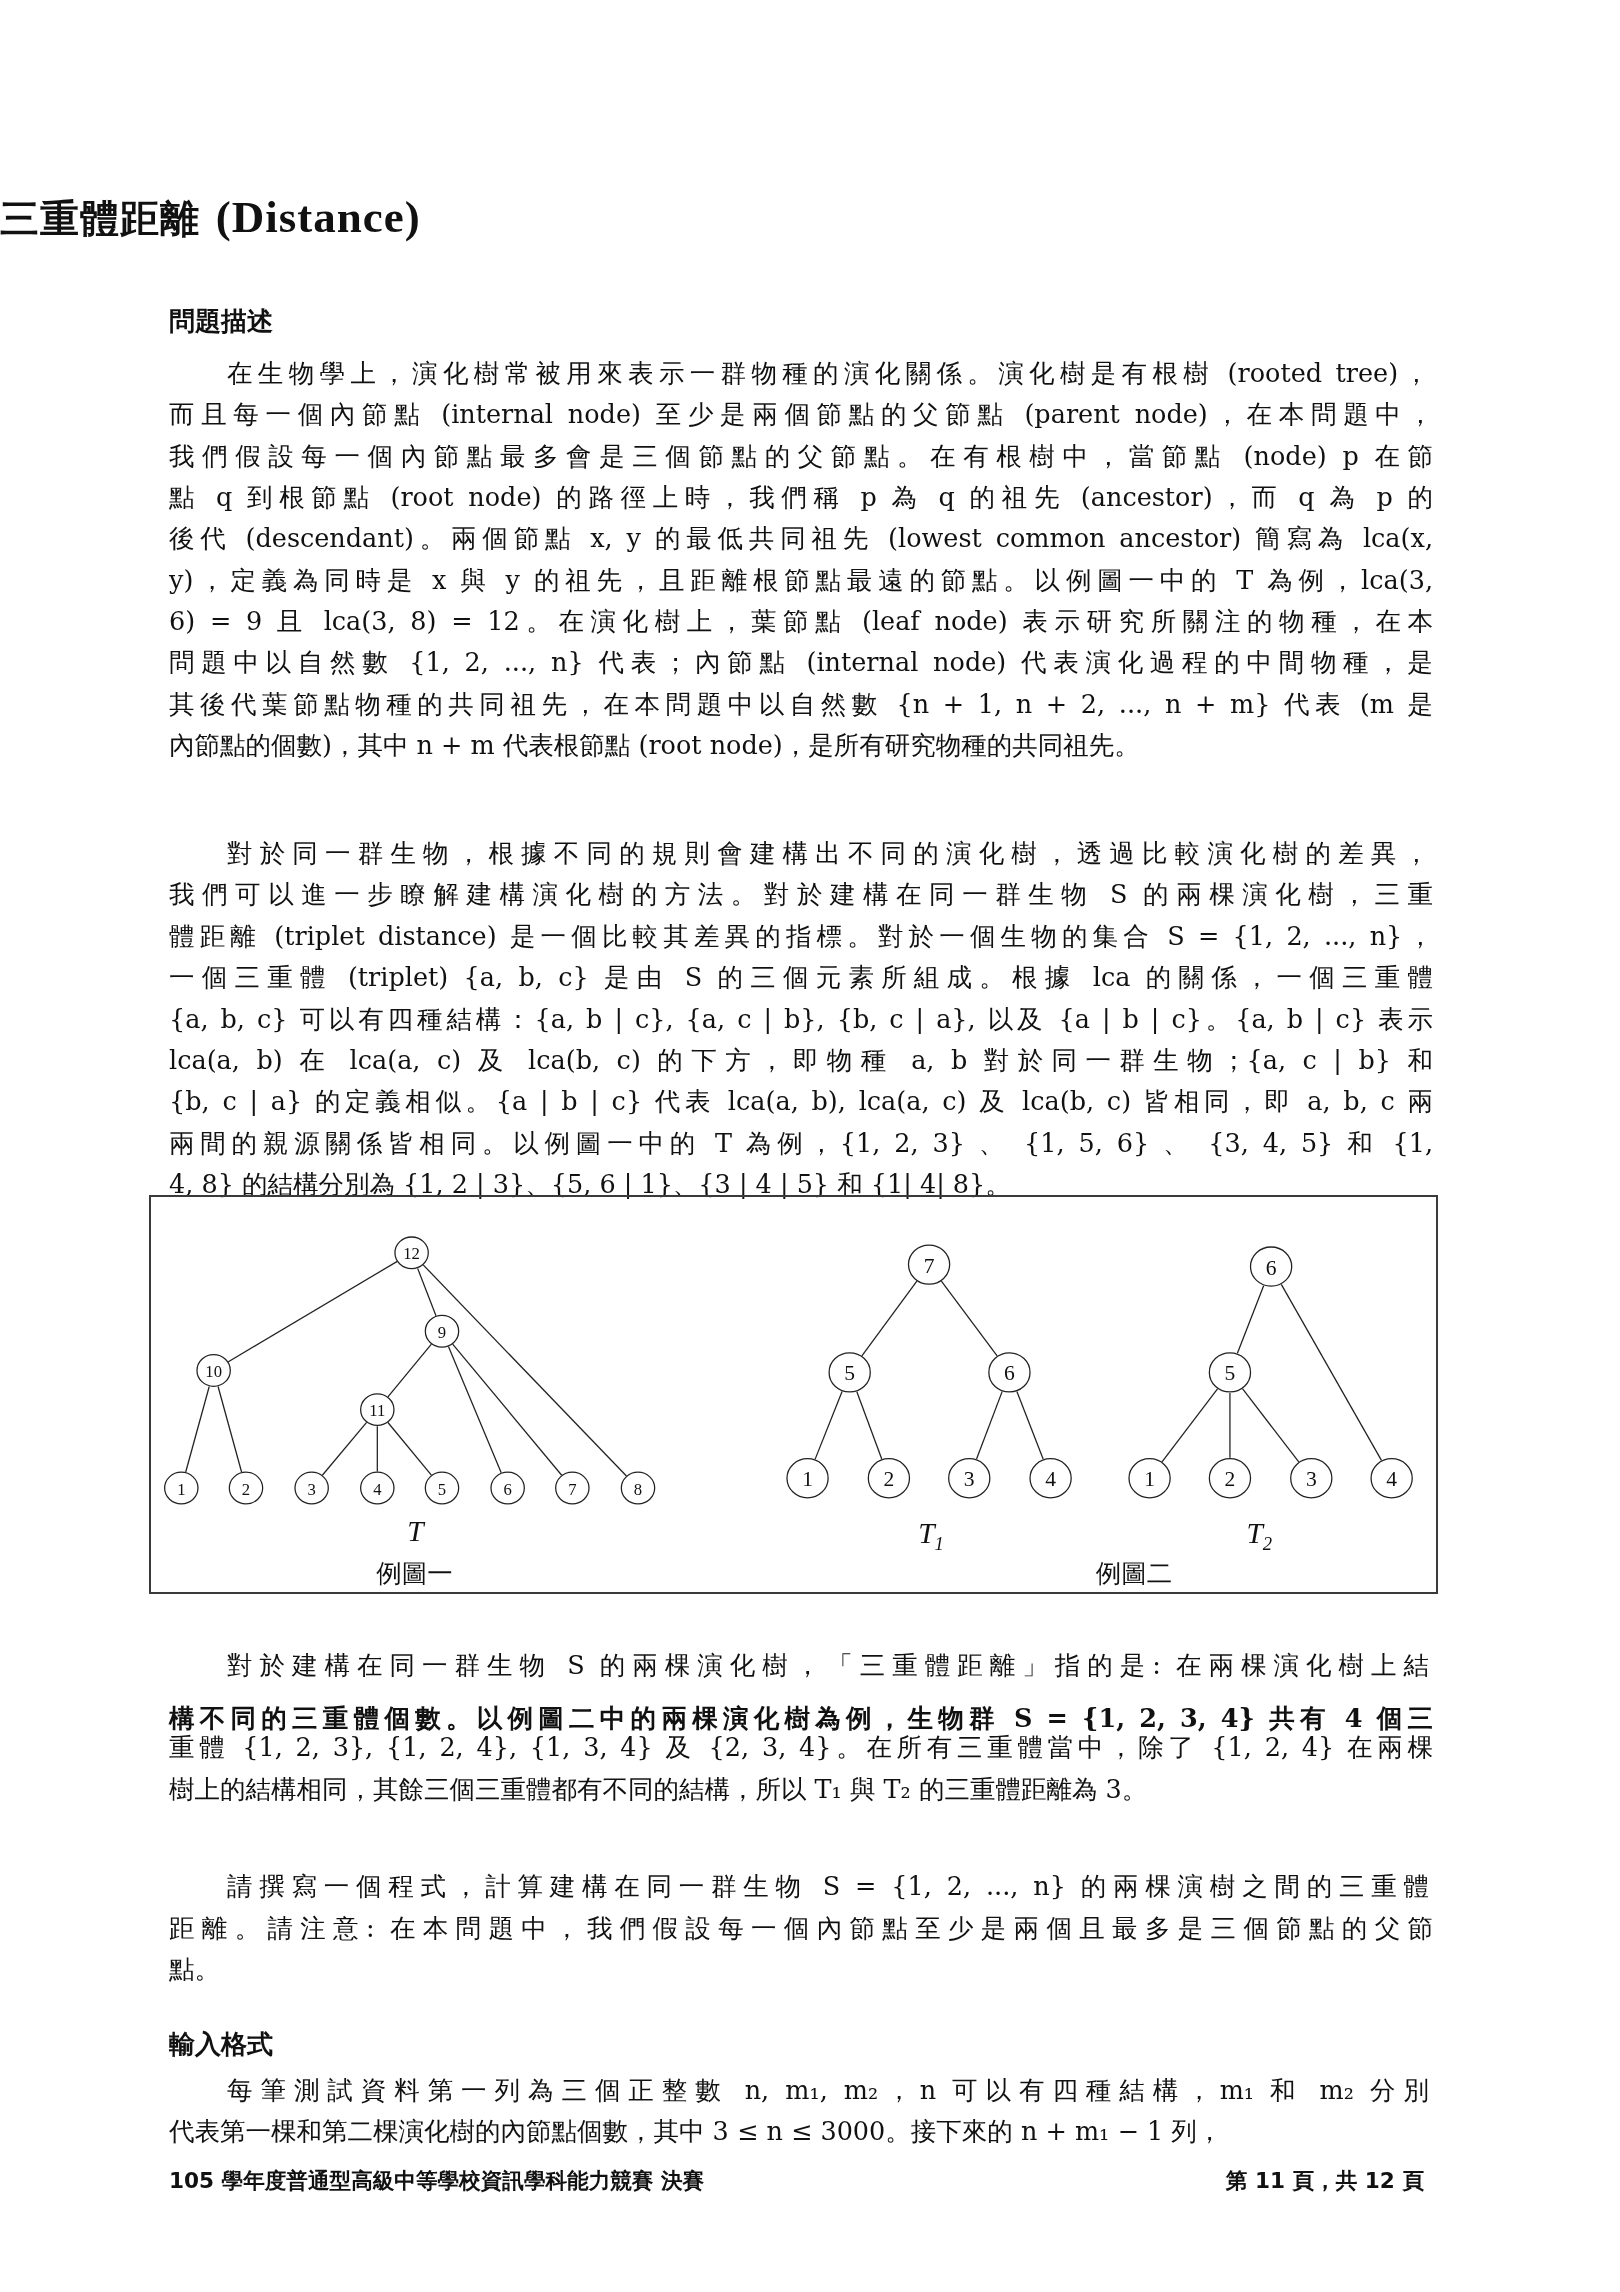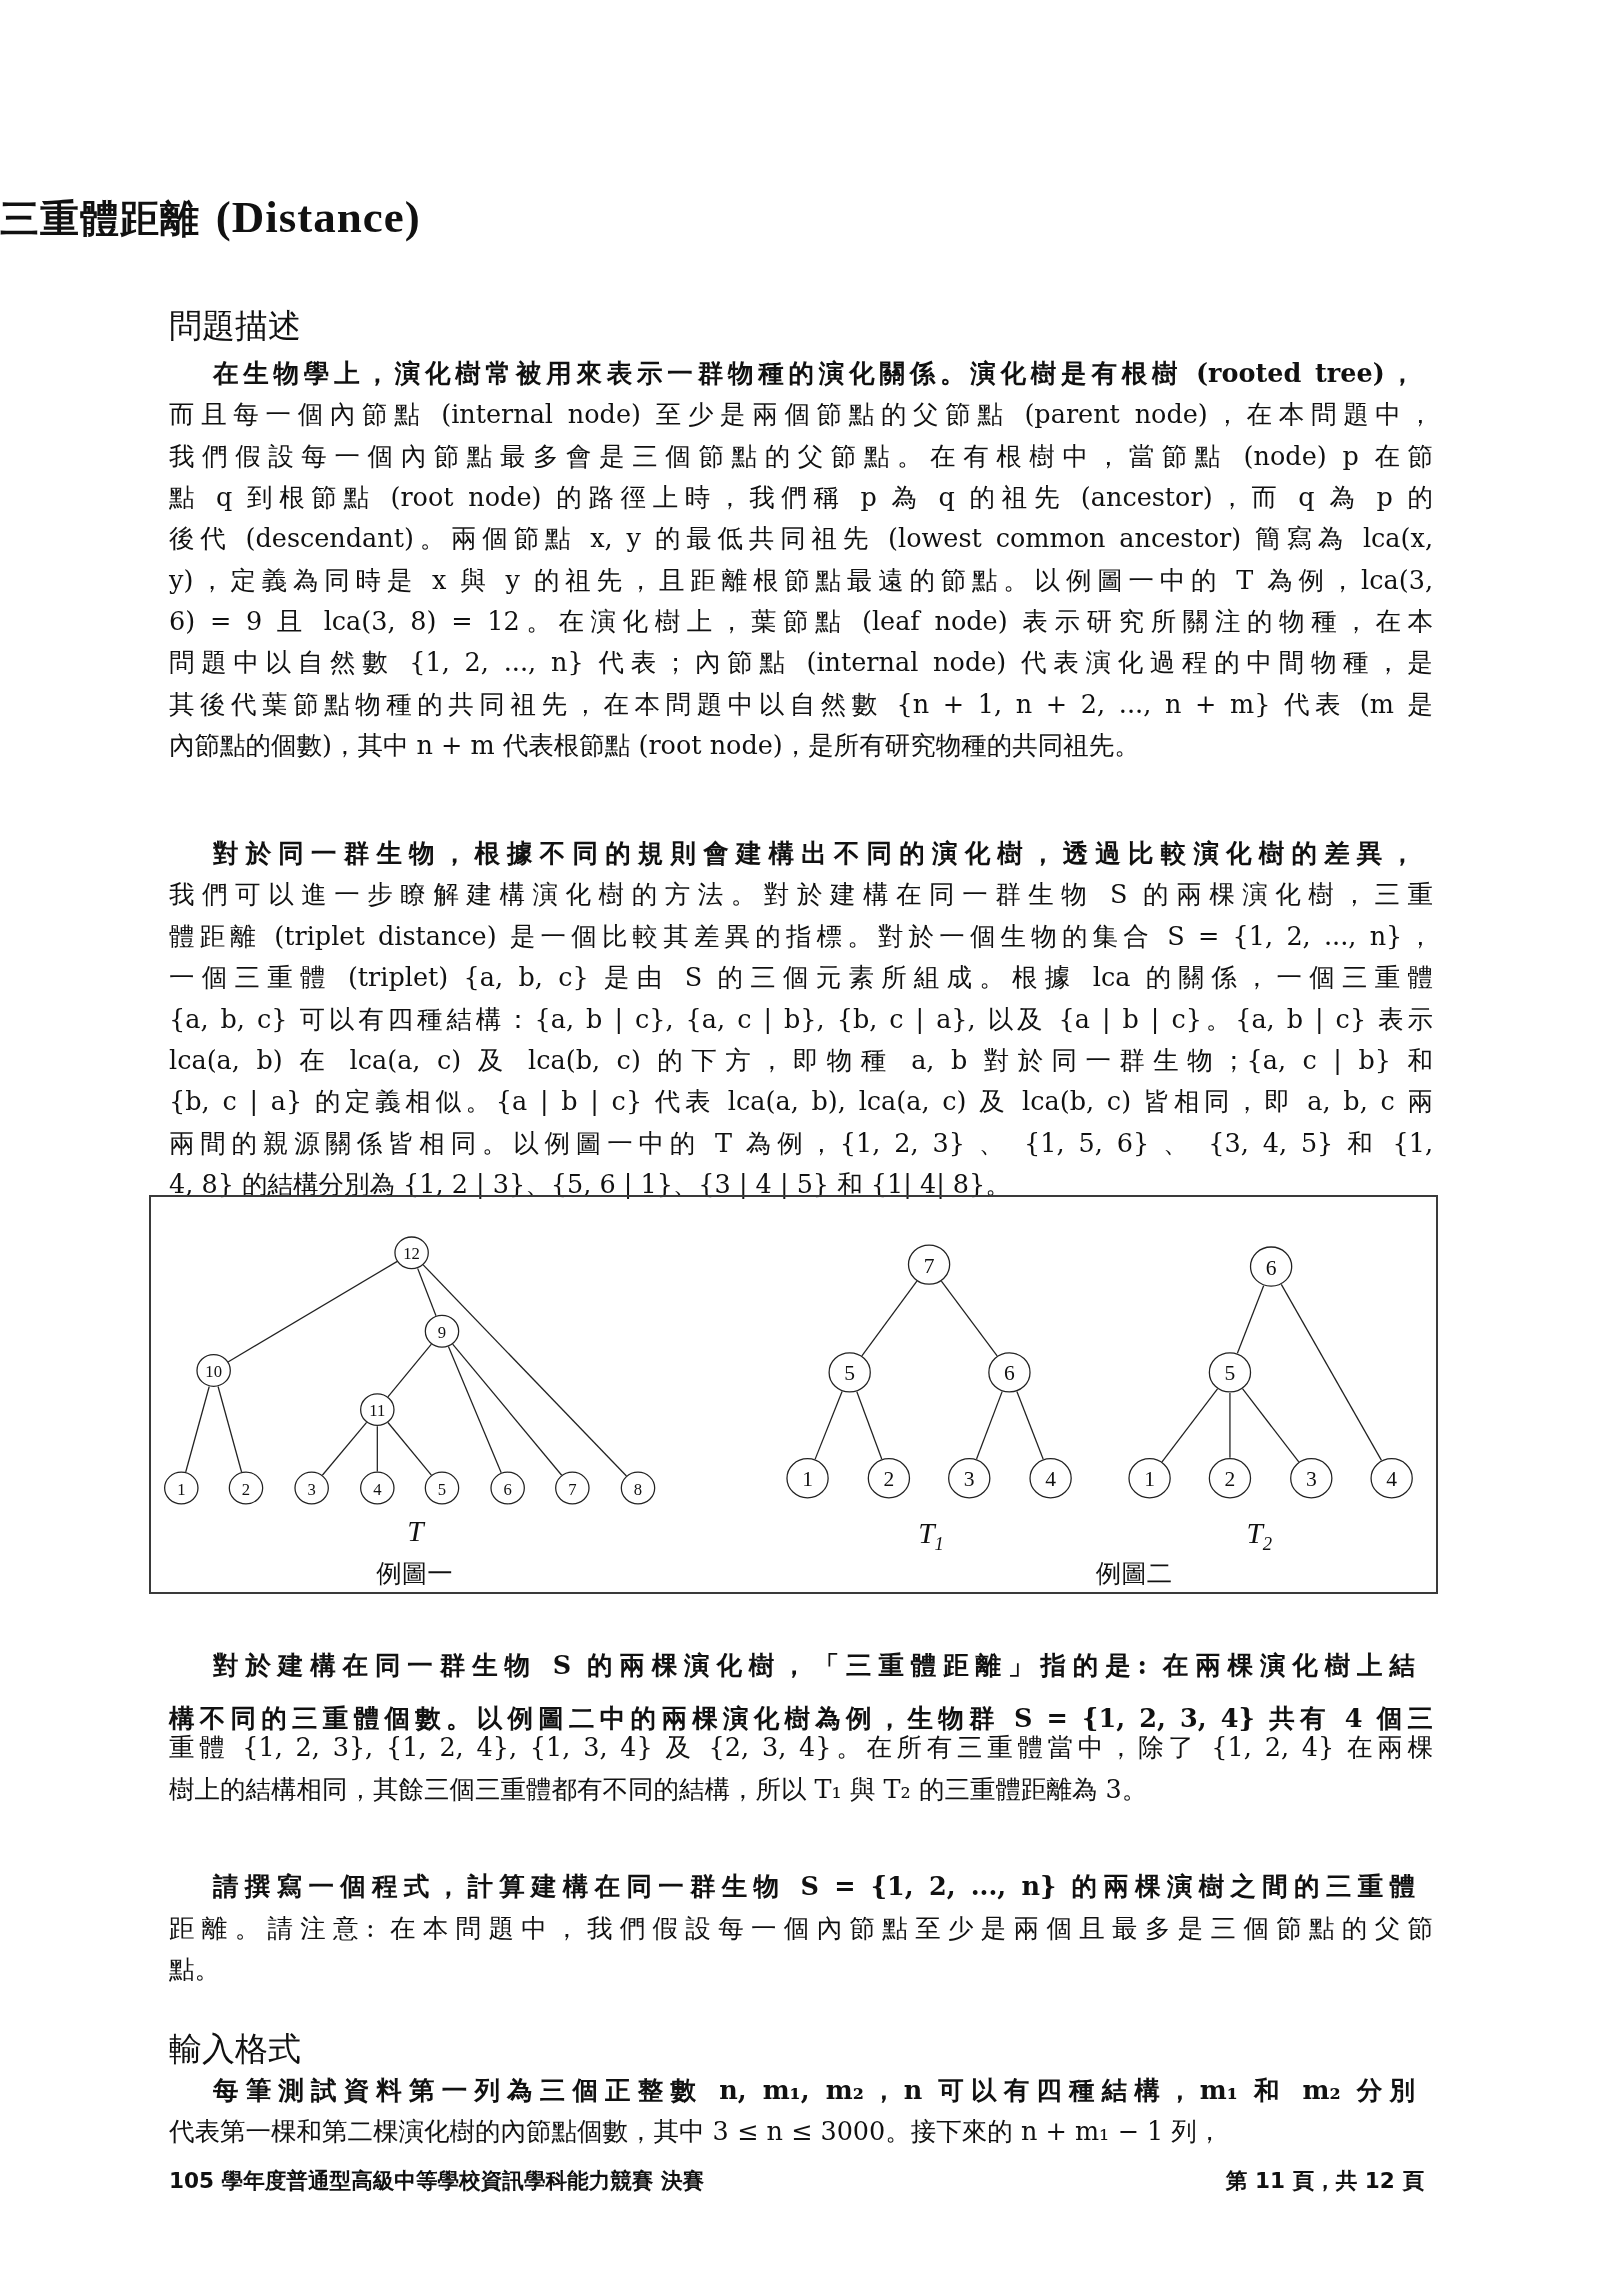--- a/index.html
+++ b/index.html
@@ -2,25 +2,25 @@
 <html><head>
 <meta charset="utf-8">
 <style>
   html, body { margin: 0; padding: 0; background: #ffffff; }
   body { width: 1620px; height: 2293px; position: relative; overflow: hidden;
          font-family: "DejaVu Serif", "Liberation Serif", serif; color: #111; }
   .abs { position: absolute; }
   #title { left: 0; width: 1620px; top: 191px; 
            font-family: "DejaVu Sans", sans-serif; font-weight: bold; font-size: 39px; letter-spacing: 1px; }
   #title .en { font-family: "Liberation Serif", serif; font-weight: bold; font-size: 45px; margin-left: 15.7px; }
-  .heading { left: 169px; font-family: "DejaVu Sans", sans-serif; font-weight: normal; font-size: 33px; }
+  .heading { left: 169px; font-family: "DejaVu Sans", sans-serif; font-weight: bold; font-size: 26px; }
   .para-line { left: 169px; width: 1264px; height: 41px; line-height: 41px; font-size: 25.5px;
                text-align: justify; text-align-last: justify; white-space: nowrap; overflow: visible;
                font-family: "DejaVu Serif", "Liberation Serif", serif; }
-  .para-line.first { left: 213px; width: 1202px; font-weight: bold; }
+  .para-line.first { left: 227px; width: 1202px; }
   .para-line.last { text-align-last: left; }
   #figure-box { left: 149px; top: 1195px; width: 1289px; height: 399px;
                 border: 2px solid #3a3a3a; box-sizing: border-box; }
   #figure-svg { position: absolute; left: 0; top: 0; width: 1620px; height: 2293px; pointer-events: none; }
   .node-circle { fill: #fff; stroke: #222; stroke-width: 1.3; }
   .edge { stroke: #222; stroke-width: 1.3; }
   .node-label { font-family: "Liberation Serif", serif; font-size: 17px; fill: #111; text-anchor: middle; dominant-baseline: central; }
   .node-label.big { font-size: 22px; }
   .tree-name { font-family: "Liberation Serif", serif; font-style: italic; font-size: 30px; fill: #111; text-anchor: middle; }
   .tree-sub { font-size: 19px; font-style: italic; }

